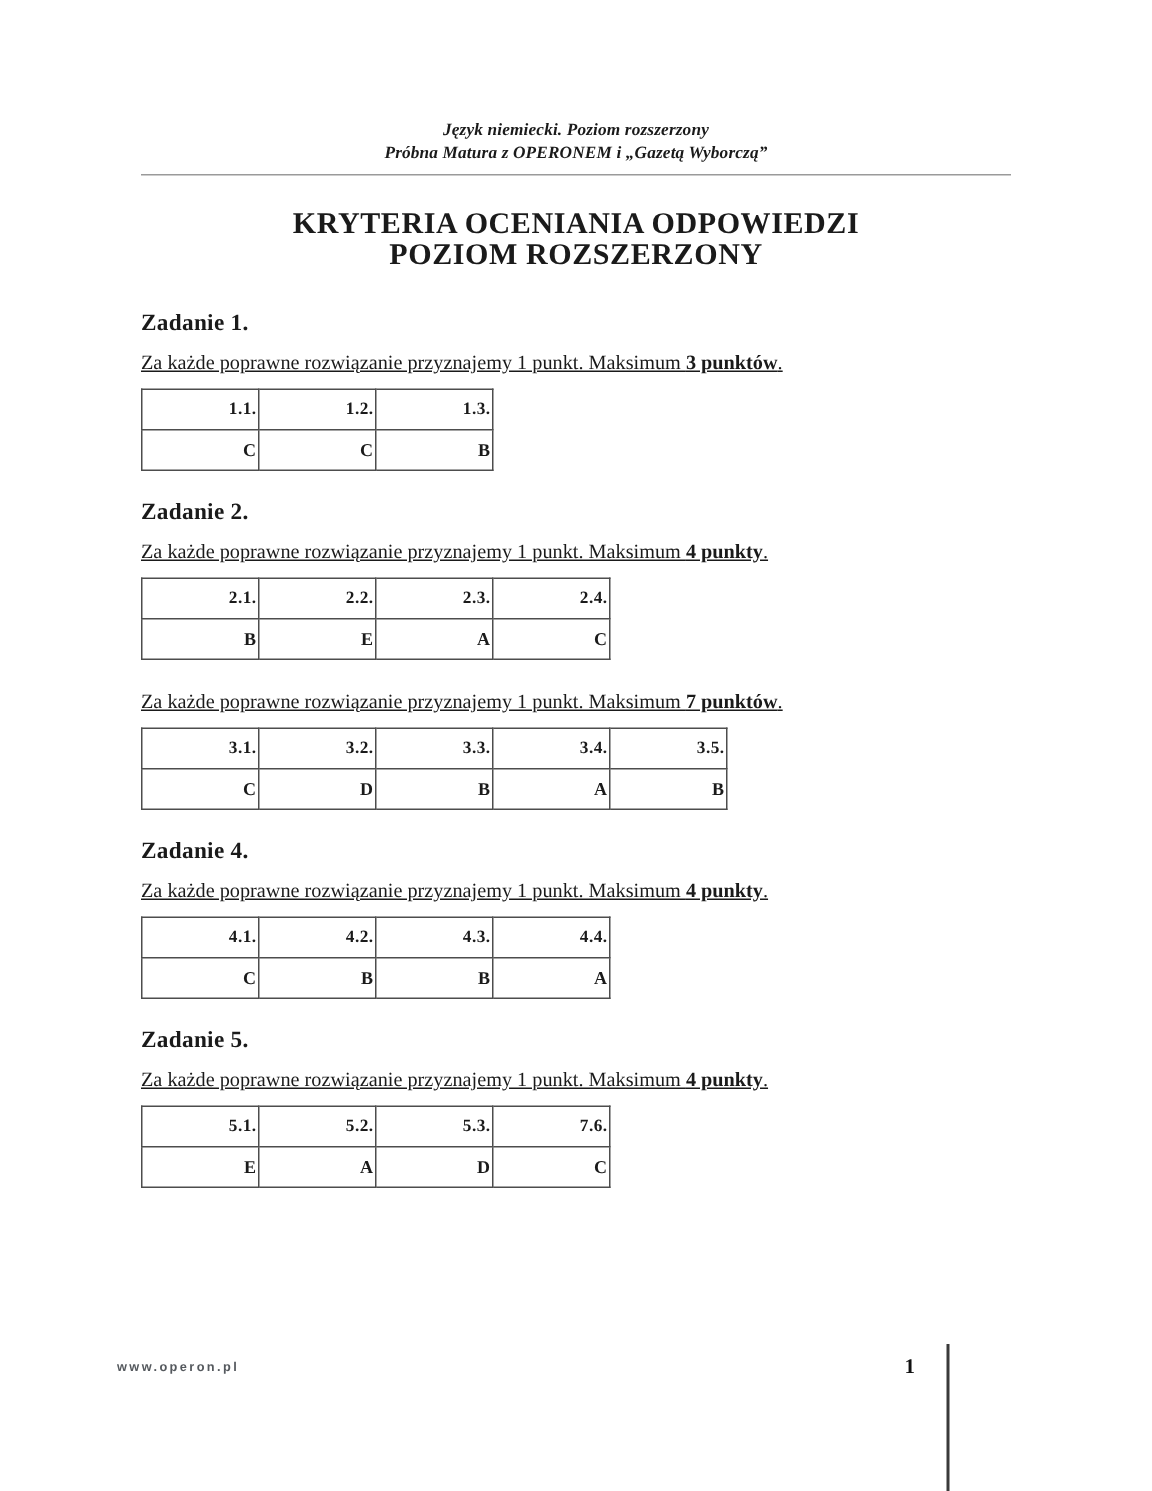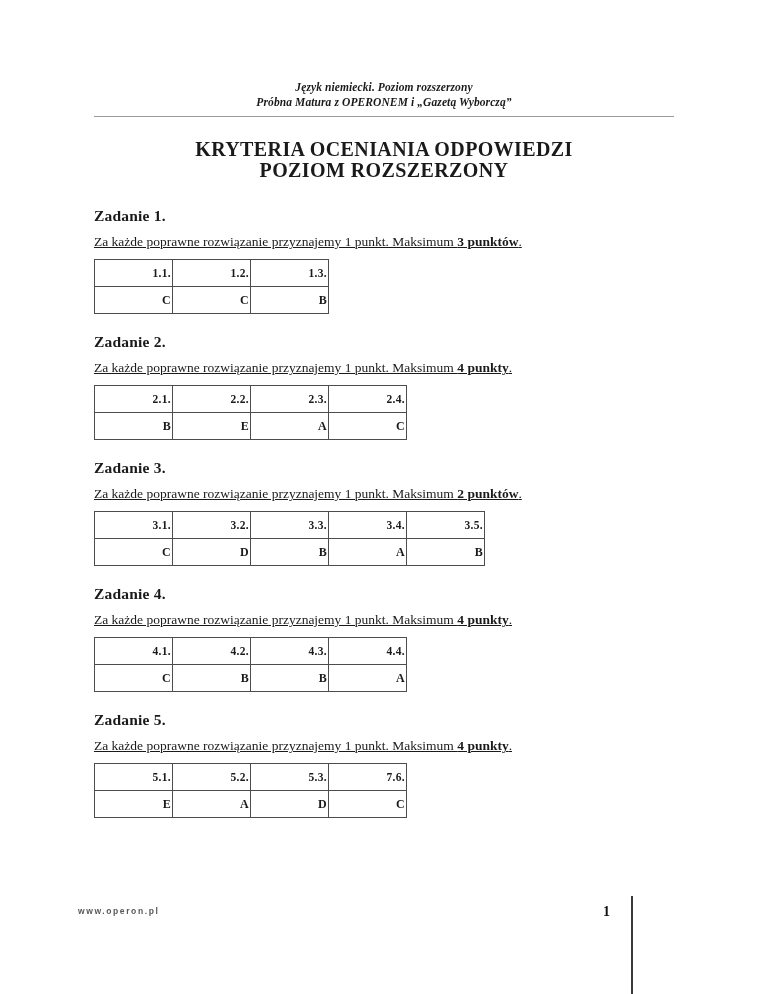--- a/index.html
+++ b/index.html
@@ -180,22 +180,21 @@
           <td>B</td>
           <td>E</td>
           <td>A</td>
           <td>C</td>
         </tr>
       </tbody>
         </table>
     </div>
 
     <div class="task">
-      <div class="task-heading">Zadanie 3.</div>
-      <p class="task-desc"><span>Za każde poprawne rozwiązanie przyznajemy 1 punkt. Maksimum </span><b>2 punktów</b><span>.</span></p>
+      <p class="task-desc"><span>Za każde poprawne rozwiązanie przyznajemy 1 punkt. Maksimum </span><b>7 punktów</b><span>.</span></p>
       <table class="answers">
         <tbody>
             <tr class="head">
           <td>3.1.</td>
           <td>3.2.</td>
           <td>3.3.</td>
           <td>3.4.</td>
           <td>3.5.</td>
         </tr>
         <tr>

